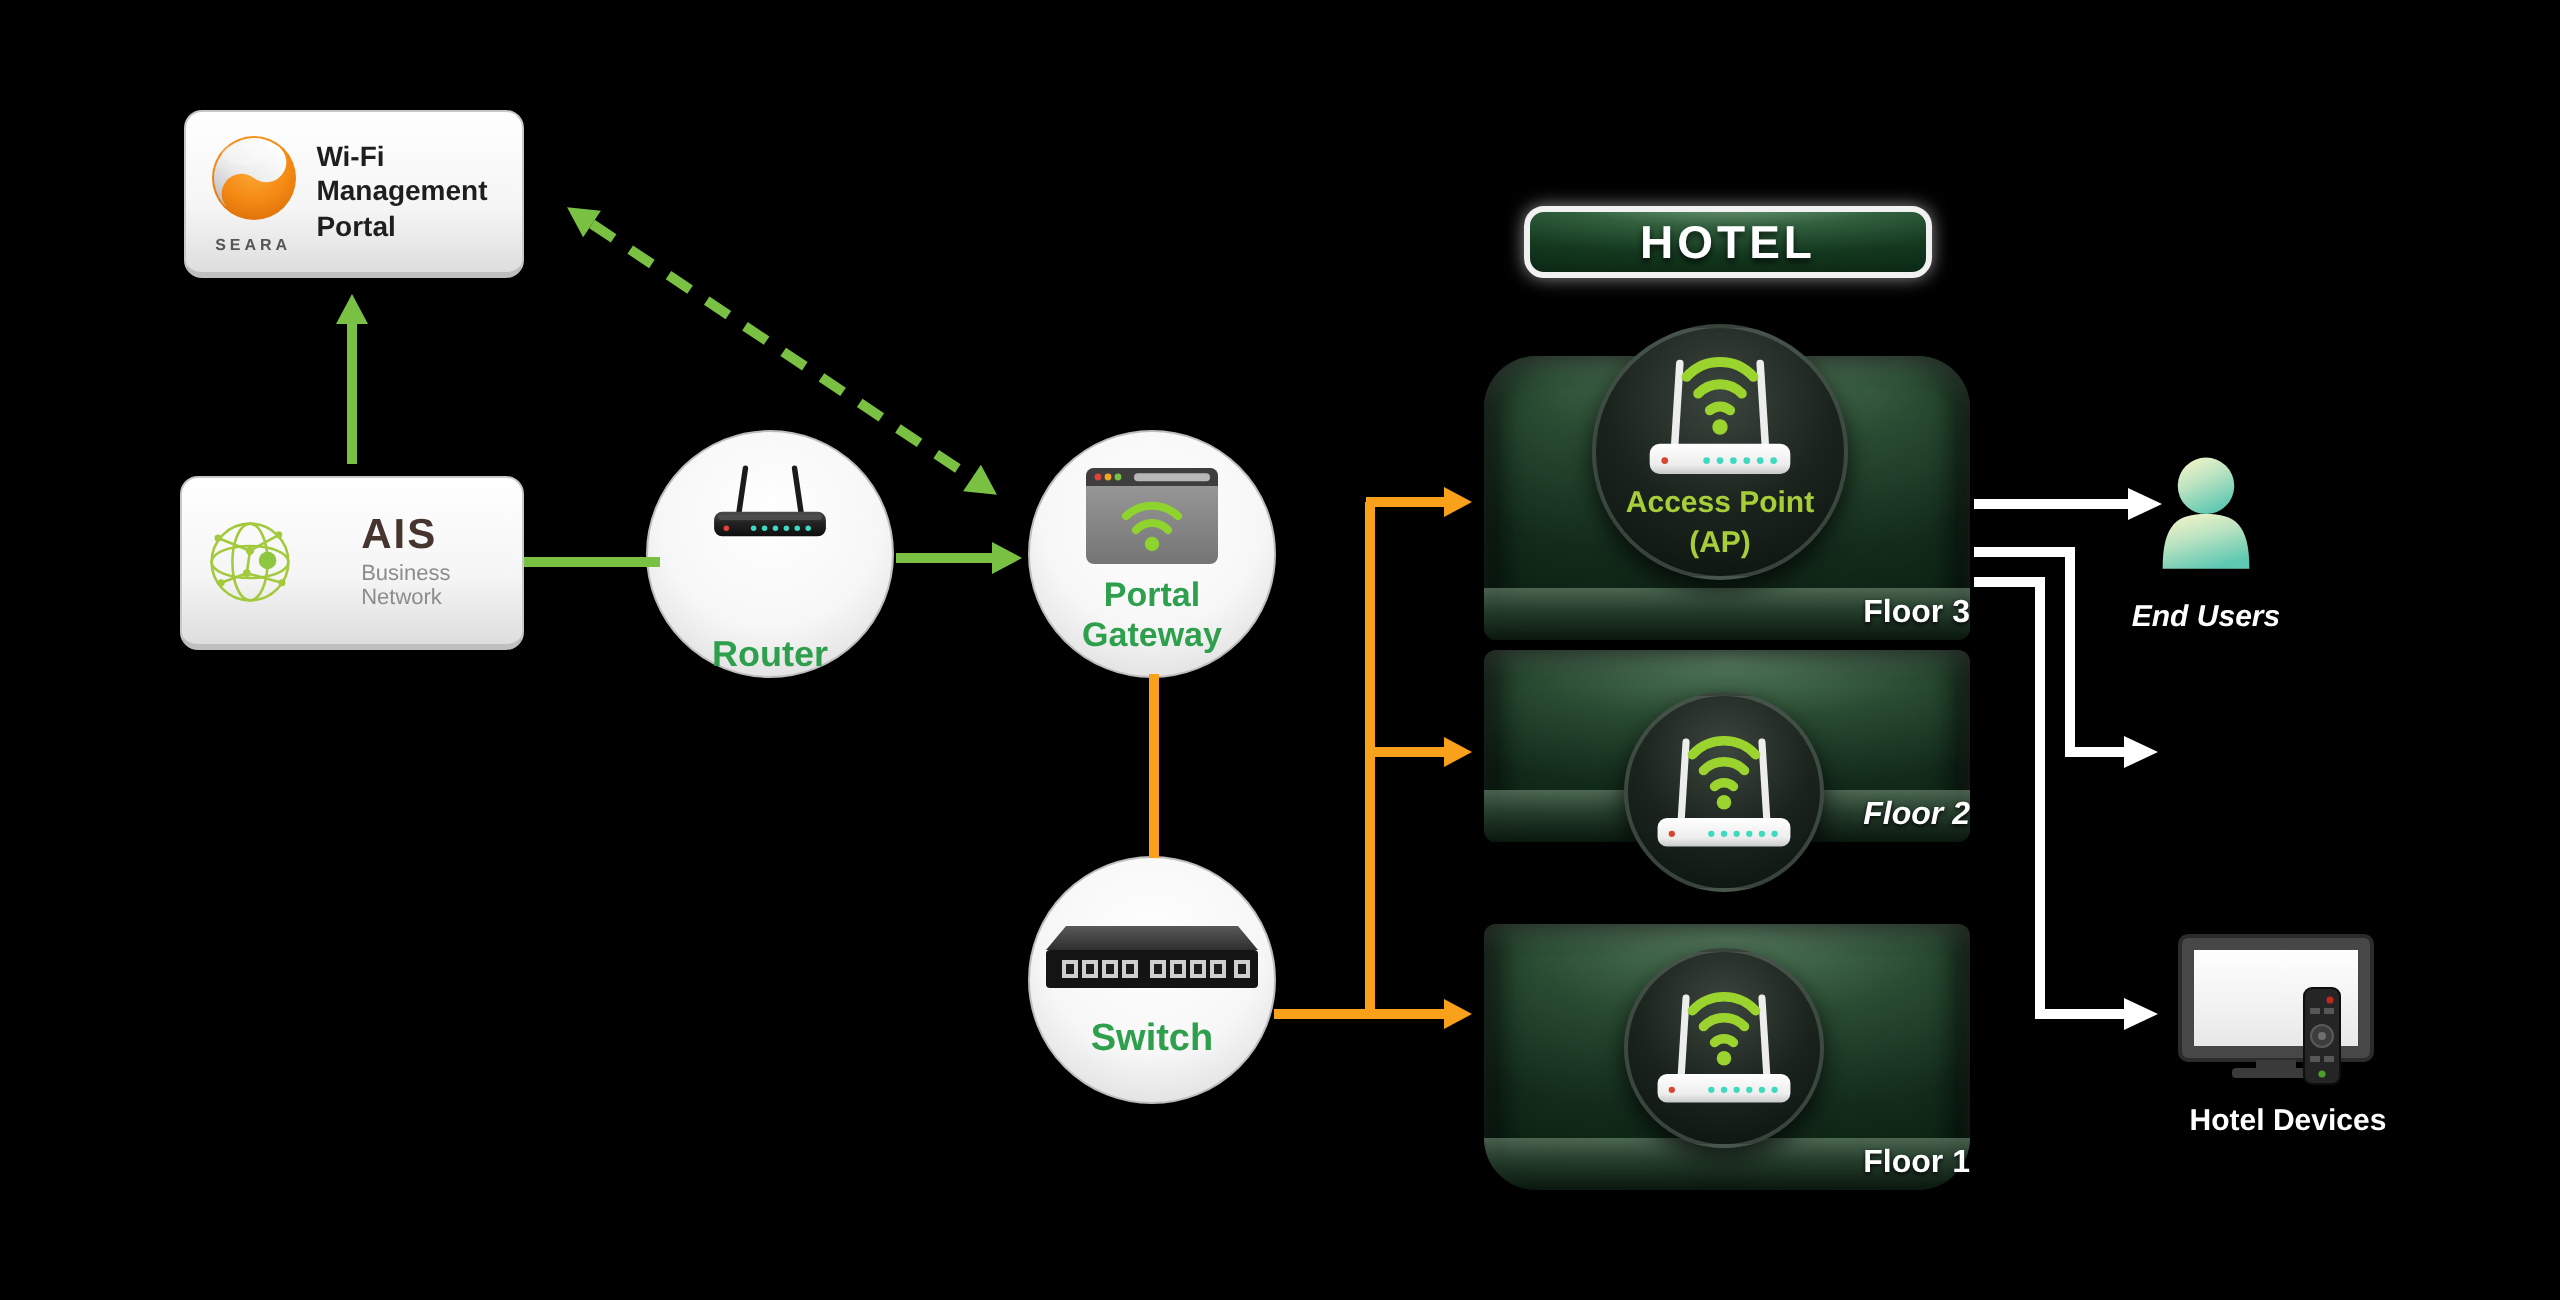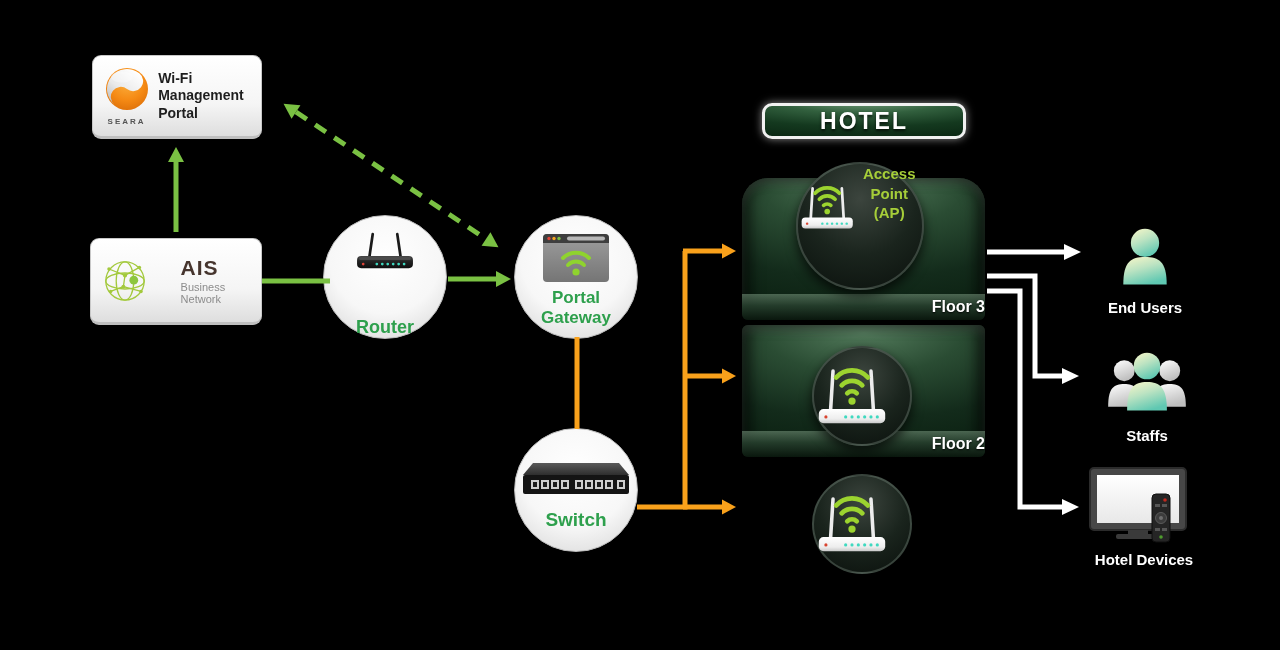--- a/index.html
+++ b/index.html
@@ -55,50 +55,50 @@
   .building { position:absolute; left:742px; top:178px; width:243px; height:417px; }
   .floor {
     position:absolute; left:0; width:243px;
     background:radial-gradient(ellipse 130% 95% at 50% 6%, #527A5B 0%, #2A4C33 32%, #132B1B 68%, #0A1F10 100%);
     box-shadow:inset 0 6px 10px rgba(255,255,255,0.10),
                inset 9px 0 14px rgba(0,0,0,0.55),
                inset -9px 0 14px rgba(0,0,0,0.55),
                inset 0 -8px 12px rgba(0,0,0,0.55);
   }
   .floor-3 { top:0; height:142px; border-radius:26px 26px 6px 6px; }
-  .floor-2 { top:147px; height:132px; border-radius:6px; }
+  .floor-2 { top:147px; height:96px; border-radius:6px;font-style:italic; }
   .floor-1 { top:284px; height:133px; border-radius:6px 6px 26px 26px; }
   .floor-band {
     position:absolute; bottom:0; left:0; right:0; height:26px;
     background:linear-gradient(180deg, rgba(125,155,130,0.55) 0%, rgba(40,65,47,0.85) 45%, rgba(10,24,14,0.95) 100%);
     display:flex; align-items:center; justify-content:flex-end; padding-right:0;
   }
   .floor-3 .floor-band { border-radius:0 0 6px 6px; }
   .floor-2 .floor-band { border-radius:0 0 6px 6px; }
   .floor-1 .floor-band { border-radius:0 0 26px 26px; }
   .floor-band span { color:#fff; font-size:16px; font-weight:600;
                      text-shadow:0 1px 2px rgba(0,0,0,0.9); }
 
   .ap-circle {
     position:absolute; border-radius:50%;
     background:radial-gradient(circle at 50% 28%, #3C453E 0%, #1A241D 52%, #0A100C 100%);
     border:2px solid rgba(150,170,155,0.30);
     box-shadow:0 5px 12px rgba(0,0,0,0.75);
-    display:flex; 
+    display:flex; flex-direction:column; align-items:center;
   }
   .ap-main { left:54px; top:-16px; width:128px; height:128px; }
   .ap-f2 { left:70px; top:168px; width:100px; height:100px; }
   .ap-f1 { left:70px; top:296px; width:100px; height:100px; }
   .ap-label { color:#A6CE39; font-weight:bold; font-size:15px; line-height:1.3; text-align:center; }
 
   
   .endpoint { position:absolute; text-align:center; }
   .endpoint-label { color:#fff; font-weight:bold; font-size:15px; margin-top:3px;
                     text-shadow:0 1px 2px rgba(0,0,0,0.8); }
-  .ep-users { left:1085px; top:224px; width:120px; }
+  .ep-users { left:1043px; top:224px; width:120px;font-style:italic; }
   .ep-staffs { left:1085px; top:348px; width:124px; }
   .ep-devices { left:1078px; top:466px; width:132px; }
 
   .overlay { position:absolute; left:0; top:0; width:1280px; height:650px; pointer-events:none; }
 </style>
 </head>
 <body>
 
 <div class="stage">
 
@@ -245,20 +245,25 @@
     <div class="floor floor-3">
       <div class="floor-band">
         <span>Floor 3</span>
       </div>
     </div>
     <div class="floor floor-2">
       <div class="floor-band">
         <span>Floor 2</span>
       </div>
     </div>
+    <div class="floor floor-1">
+      <div class="floor-band">
+        <span>Floor 1</span>
+      </div>
+    </div>
 
     <div class="ap-circle ap-main">
       <svg width="84" height="72" viewBox="0 0 96 86" style="margin-top:6px">
         <defs>
           <linearGradient id="whiteBody" x1="0" y1="0" x2="0" y2="1">
             <stop offset="0%" stop-color="#FFFFFF"></stop>
               <stop offset="70%" stop-color="#EDEDED"></stop>
               <stop offset="100%" stop-color="#C9C9C9"></stop>
           </linearGradient>
         </defs>
@@ -346,35 +351,20 @@
           <stop offset="0%" stop-color="#FFFFFF"></stop>
             <stop offset="100%" stop-color="#BFBFBF"></stop>
         </linearGradient>
       </defs>
       <circle cx="35" cy="20" r="15" fill="url(#personG)"></circle>
       <path d="M12,64 C12,40 20,35 35,35 C50,35 58,40 58,64 Z" fill="url(#personG)"></path>
     </svg>
     <div class="endpoint-label">End Users</div>
   </div>
 
-  <div class="endpoint ep-staffs">
-    <svg width="92" height="72" viewBox="0 0 92 76">
-      <g fill="url(#grayPersonG)">
-        <circle cx="22" cy="24" r="11"></circle>
-        <path d="M5,62 C5,42 11,38 22,38 C33,38 39,42 39,62 Z"></path>
-        <circle cx="70" cy="24" r="11"></circle>
-        <path d="M53,62 C53,42 59,38 70,38 C81,38 87,42 87,62 Z"></path>
-      </g>
-      <g fill="url(#personG)">
-        <circle cx="46" cy="19" r="14"></circle>
-        <path d="M25,66 C25,42 32,36 46,36 C60,36 67,42 67,66 Z"></path>
-      </g>
-    </svg>
-    <div class="endpoint-label">Staffs</div>
-  </div>
 
   <div class="endpoint ep-devices">
     <svg width="112" height="78" viewBox="0 0 112 78">
       <defs>
         <linearGradient id="screenG" x1="0" y1="0" x2="0" y2="1">
           <stop offset="0%" stop-color="#FFFFFF"></stop>
             <stop offset="100%" stop-color="#E8E8E8"></stop>
         </linearGradient>
       </defs>
       <rect x="2" y="2" width="96" height="62" rx="4" fill="#474747" stroke="#2B2B2B" stroke-width="2"></rect>

